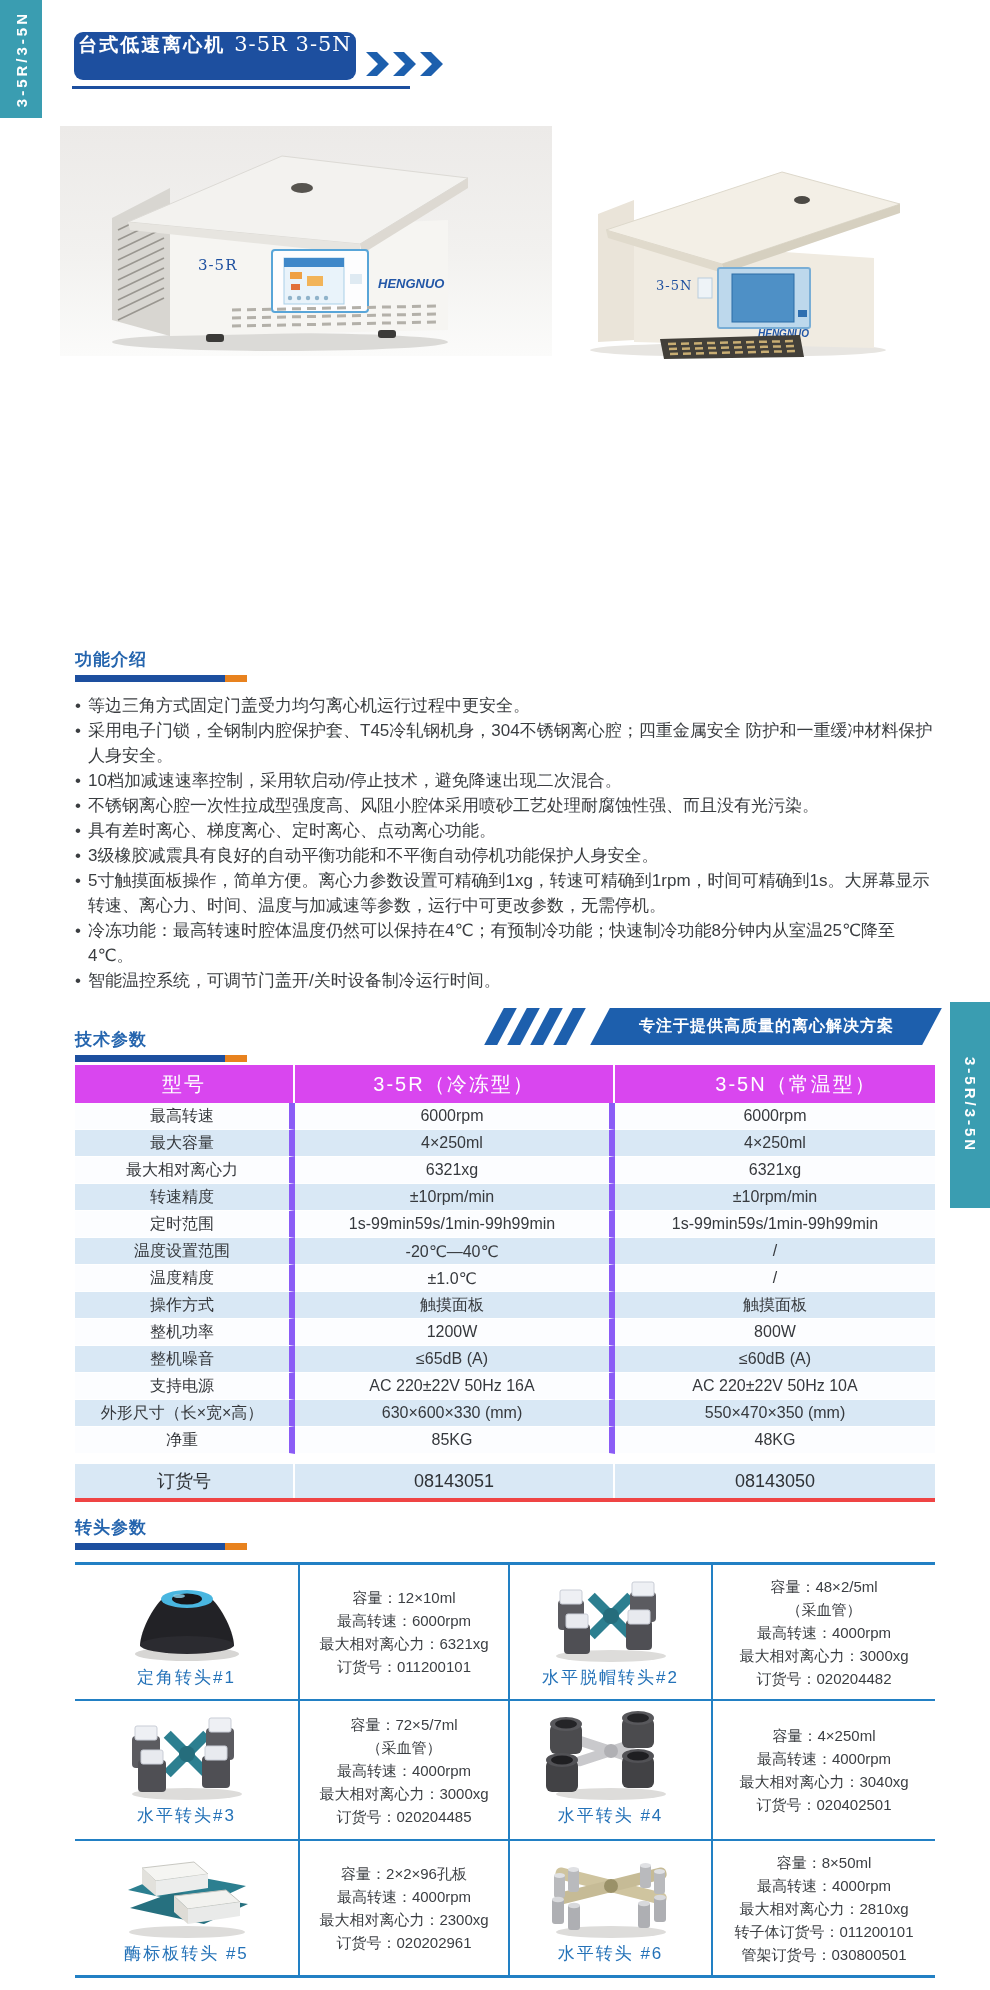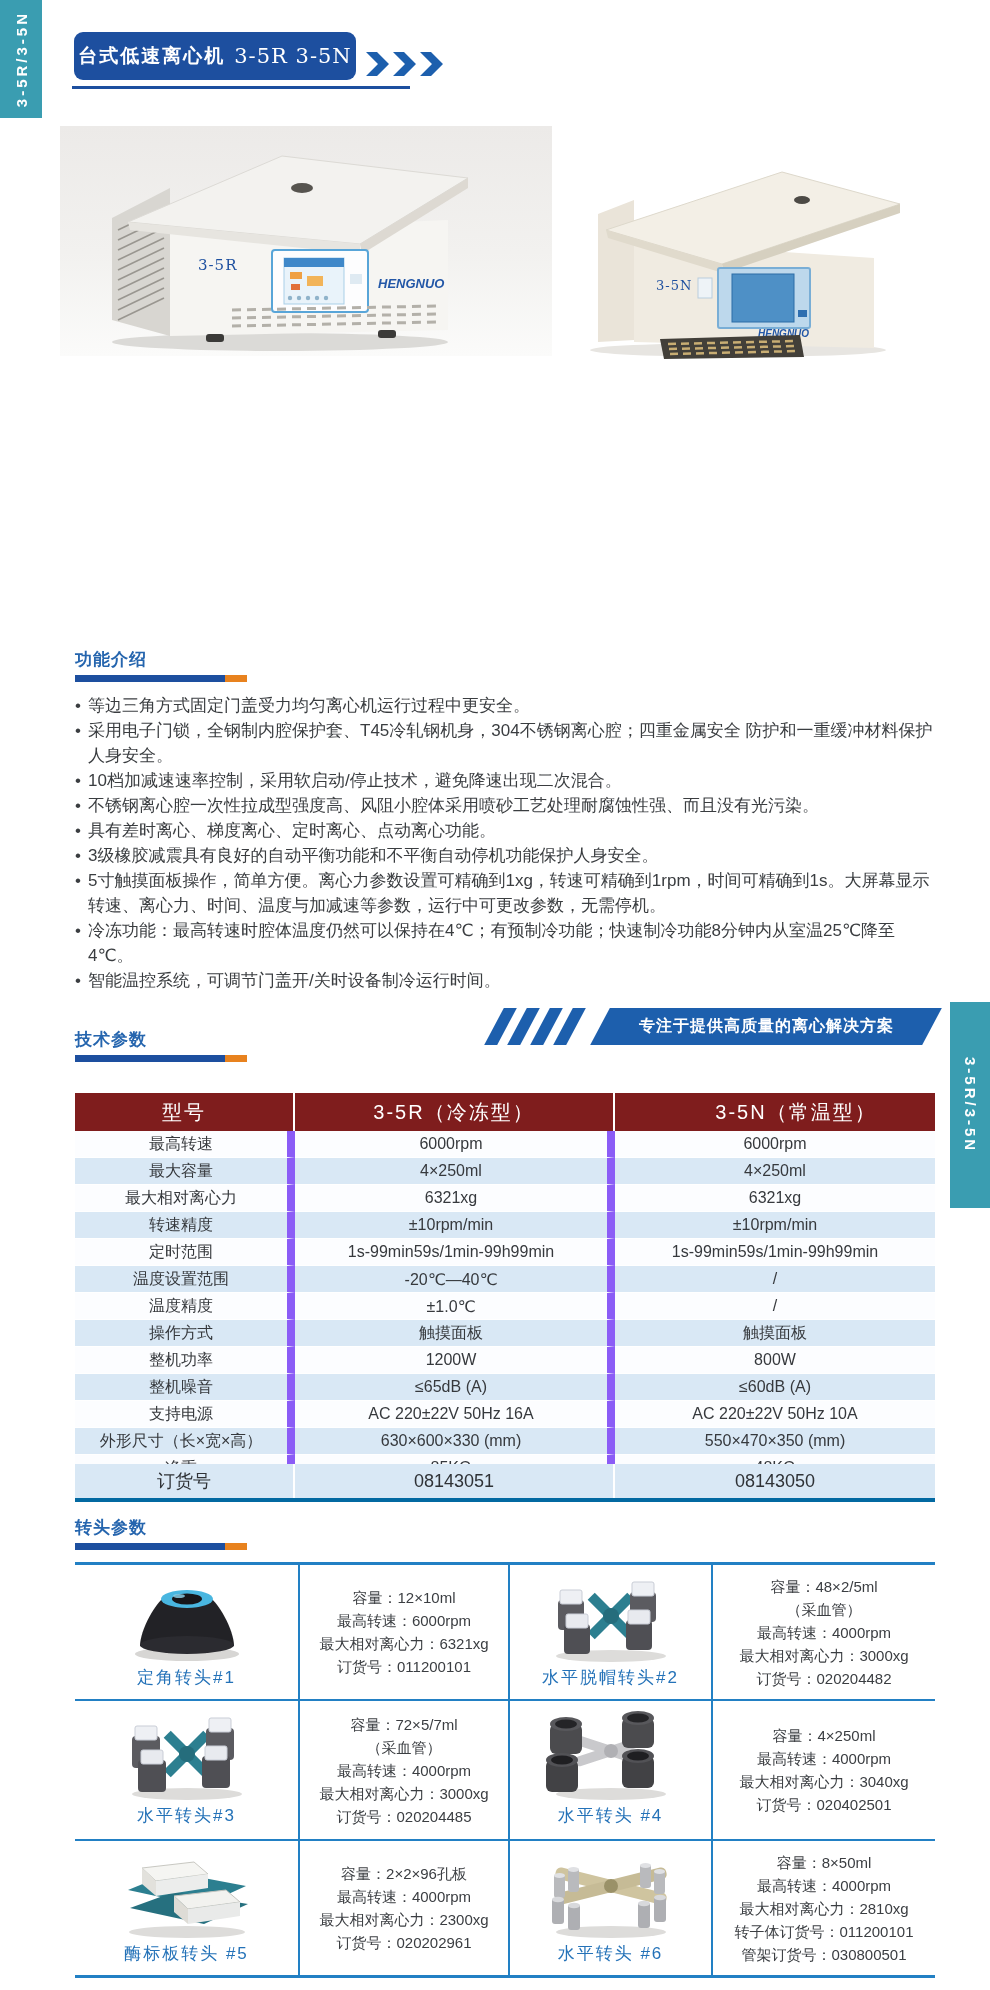--- a/index.html
+++ b/index.html
@@ -8,21 +8,21 @@
 
   
   .side-tab{position:absolute;background:#3a9db1;color:#fff;display:flex;align-items:center;justify-content:center;}
   .side-tab span{writing-mode:vertical-rl;font-size:15px;font-weight:bold;letter-spacing:3px;}
   .tab-left{left:0;top:0;width:42px;height:118px;}
   .tab-left span{transform:rotate(180deg);}
   .tab-right{left:950px;top:1002px;width:40px;height:206px;}
 
   
   .title-box{position:absolute;left:74px;top:32px;width:282px;height:48px;background:#1d4f9f;border-radius:9px;
-             display:flex;align-items:center;justify-content:center;gap:9px;color:#fff;}
+             display:flex;align-items:flex-start;justify-content:center;gap:9px;color:#fff;}
   .title-box .t-cn{font-size:19px;font-weight:bold;letter-spacing:2px;}
   .title-box .t-model{font-family:"DejaVu Serif",serif;font-size:21px;letter-spacing:1px;}
   .chevrons{position:absolute;left:366px;top:52px;}
   .title-rule{position:absolute;left:72px;top:86px;width:338px;height:3px;background:#1d4f9f;}
 
   
   .photo{position:absolute;}
   .photo-left{left:60px;top:126px;width:492px;height:230px;
               background:linear-gradient(180deg,#eceae8 0%,#f2f1ef 55%,#fbfbfa 100%);}
   .photo-right{left:570px;top:142px;width:335px;height:218px;background:#ffffff;text-align:center;}
@@ -46,33 +46,33 @@
 
   
   .slashes{position:absolute;left:494px;top:1008px;display:flex;}
   .slashes i{display:block;width:13px;height:37px;background:#1d5fad;transform:skewX(-28deg);margin-right:10px;}
   .banner{position:absolute;left:600px;top:1008px;width:332px;height:37px;background:#1d5fad;transform:skewX(-28deg);
           display:flex;align-items:center;justify-content:center;}
   .banner span{transform:skewX(28deg);color:#fff;font-size:16px;font-weight:bold;letter-spacing:1px;}
 
   
   .spec-table{position:absolute;left:75px;top:1065px;width:860px;}
-  .spec-header{display:grid;grid-template-columns:220px 320px 320px;height:38px;background:#7f1d1d;margin-top:28px;}
+  .spec-header{display:grid;grid-template-columns:220px 320px 320px;height:38px;background:#d946ef;}
   .spec-header div{display:flex;align-items:center;justify-content:center;color:#fff;font-size:20px;letter-spacing:2px;
                    border-right:2px solid #fff;}
   .spec-header div:last-child{border-right:none;padding-left:42px;}
   .spec-row{display:grid;grid-template-columns:220px 320px 320px;height:27px;}
   .spec-row div{display:flex;align-items:center;justify-content:center;font-size:16px;color:#36393d;
-                border-right:8px solid #8b5cf6;border-bottom:1px solid #fff;overflow:hidden;white-space:nowrap;}
+                border-right:6px solid #8b5cf6;border-bottom:1px solid #fff;overflow:hidden;white-space:nowrap;}
   .spec-row div:last-child{border-right:none;}
   .spec-row:nth-child(odd){background:#d9e8f5;}
   .spec-row:nth-child(even){background:#fcfdff;}
 
   .order-row{position:absolute;left:75px;top:1464px;width:860px;height:34px;background:#d9e8f5;
-             display:grid;grid-template-columns:220px 320px 320px;border-bottom:4px solid #0369a1;}
+             display:grid;grid-template-columns:220px 320px 320px;border-bottom:4px solid #ef4444;}
   .order-row div{display:flex;align-items:center;justify-content:center;font-size:18px;color:#2f3236;
                  border-right:2px solid #fff;}
   .order-row div:last-child{border-right:none;}
 
   
   .rotor-table{position:absolute;left:75px;top:1562px;width:860px;
                border-top:3px solid #2280c4;border-bottom:3px solid #2280c4;
                display:grid;grid-template-columns:225px 210px 203px 222px;grid-template-rows:136px 140px 134px;}
   .r-cell{border-right:2px solid #2280c4;border-bottom:2px solid #2280c4;display:flex;flex-direction:column;
           align-items:center;justify-content:center;background:#fff;}

